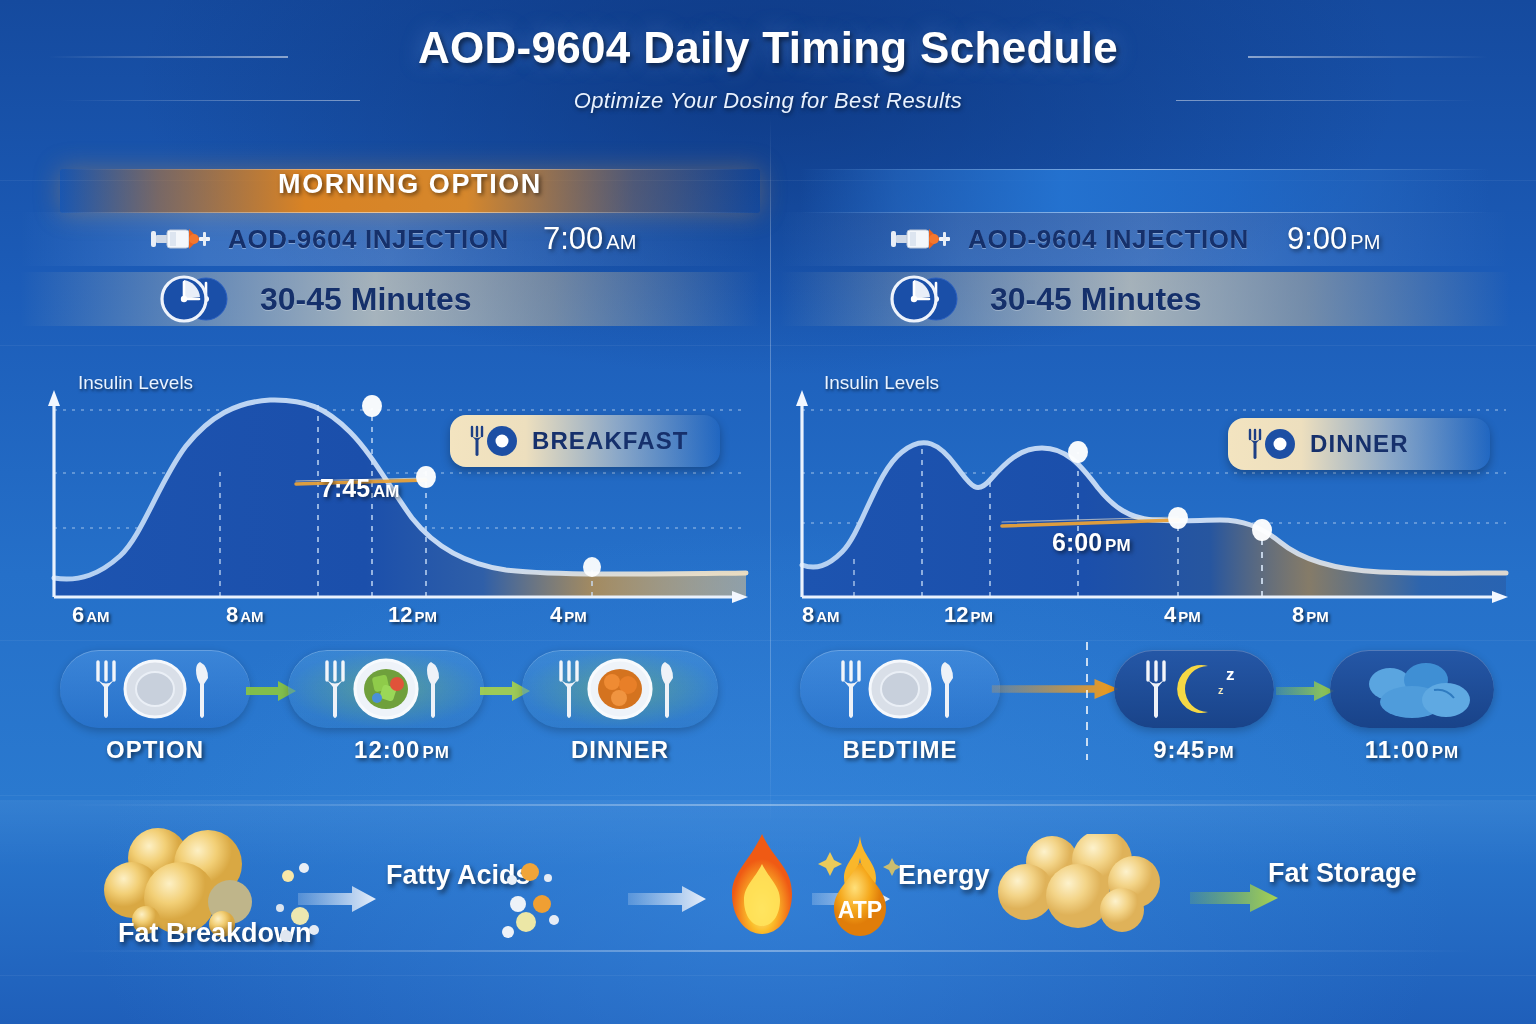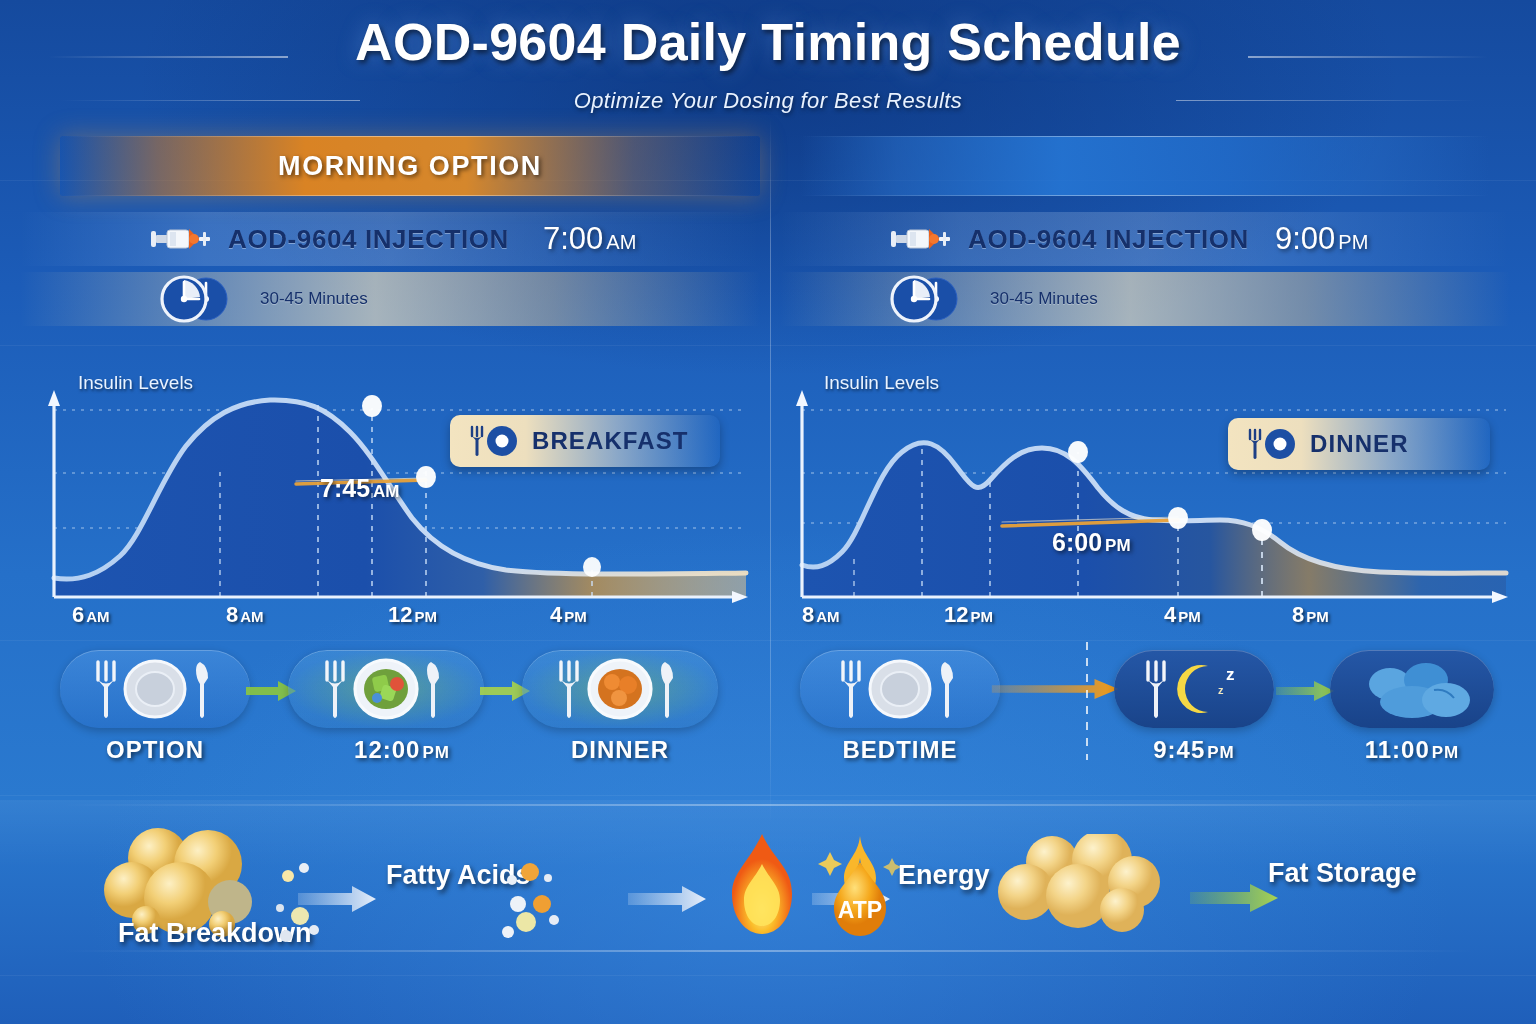--- a/index.html
+++ b/index.html
@@ -16,40 +16,40 @@
       radial-gradient(ellipse 900px 420px at 50% 8%, rgba(12,52,125,.75) 0%, rgba(12,52,125,0) 70%),
       linear-gradient(180deg,#154a9e 0%, #1c5cb8 28%, #2570c9 56%, #2a79cf 78%, #1f5fba 100%);
     overflow:hidden;
   }
   .scan{position:absolute;left:0;right:0;height:1px;background:rgba(255,255,255,.055);pointer-events:none;}
   .vdiv{position:absolute;top:118px;bottom:200px;left:770px;width:1px;
         background:linear-gradient(180deg,rgba(255,255,255,0) 0%,rgba(255,255,255,.28) 18%,rgba(255,255,255,.22) 80%,rgba(255,255,255,0) 100%);}
 
   
   .title{
-    position:absolute; top:12px; left:0; right:0; text-align:center;
-    font-size:52px; font-weight:bold; color:#ffffff; letter-spacing:.3px;
+    position:absolute; top:23px; left:0; right:0; text-align:center;
+    font-size:44px; font-weight:bold; color:#ffffff; letter-spacing:.3px;
     text-shadow:2px 3px 5px rgba(0,0,0,.55), 0 0 22px rgba(140,190,255,.35);
     font-family:"Liberation Sans", sans-serif;
   }
   .title-rule{position:absolute;top:56px;height:2px;width:240px;
       background:linear-gradient(90deg,rgba(255,255,255,0),rgba(255,255,255,.5));}
   .title-rule.l{left:48px;}
   .title-rule.r{right:48px;background:linear-gradient(270deg,rgba(255,255,255,0),rgba(255,255,255,.5));}
   .subtitle{
     position:absolute; top:88px; left:0; right:0; text-align:center;
     font-size:22px; font-style:italic; color:#e9f2ff; letter-spacing:.4px;
     text-shadow:1px 2px 4px rgba(0,0,0,.5);
   }
   .sub-rule{position:absolute;top:100px;height:1px;width:300px;background:linear-gradient(90deg,rgba(255,255,255,0),rgba(255,255,255,.45));}
   .sub-rule.l{left:60px;}
   .sub-rule.r{right:60px;background:linear-gradient(270deg,rgba(255,255,255,0),rgba(255,255,255,.45));}
 
   
-  .optbar{position:absolute;height:60px;display:flex;align-items:center;justify-content:center;}
+  .optbar{position:absolute;height:44px;display:flex;align-items:flex-start;justify-content:center;margin-top:33px;}
   .optbar .bg{position:absolute;inset:0;border-radius:3px;}
   .optbar.morning .bg{
     background:linear-gradient(90deg,rgba(30,95,185,0) 0%,rgba(196,118,42,.55) 14%,#d98324 35%,#d5872c 58%,rgba(150,110,80,.45) 82%,rgba(30,95,185,0) 100%);
     box-shadow:0 0 26px rgba(220,150,60,.35);
   }
   .optbar.evening .bg{
     background:linear-gradient(90deg,rgba(30,95,185,0) 0%,rgba(40,110,200,.55) 14%,rgba(38,120,215,.85) 38%,rgba(34,110,205,.8) 62%,rgba(40,110,200,.4) 84%,rgba(30,95,185,0) 100%);
   }
   .optbar .edge{position:absolute;left:0;right:0;height:1px;background:linear-gradient(90deg,rgba(255,255,255,0),rgba(255,255,255,.45),rgba(255,255,255,0));}
   .optbar .edge.t{top:0;} .optbar .edge.b{bottom:0;}
@@ -58,31 +58,31 @@
 
   
   .irow{position:absolute;height:54px;display:flex;align-items:center;}
   .irow .band{position:absolute;left:0;right:0;top:0;bottom:0;}
   .irow.inj .band{background:linear-gradient(90deg,rgba(255,255,255,0) 0%,rgba(205,228,255,.18) 25%,rgba(230,240,255,.20) 50%,rgba(200,225,255,.10) 75%,rgba(255,255,255,0) 100%);}
   .irow.dur .band{background:linear-gradient(90deg,rgba(255,255,255,0) 0%,rgba(245,225,180,.30) 22%,rgba(250,232,190,.62) 48%,rgba(235,205,150,.42) 72%,rgba(255,255,255,0) 100%);}
   .irow .inner{position:relative;display:flex;align-items:center;gap:14px;width:100%;padding-left:0;}
   .lbl-dark{font-size:26px;font-weight:bold;color:#15306b;letter-spacing:.6px;text-shadow:0 1px 0 rgba(255,255,255,.35);}
   .lbl-time{font-size:31px;font-weight:normal;color:#ffffff;text-shadow:2px 2px 4px rgba(0,0,0,.5);}
   .lbl-time .ap{font-size:20px;margin-left:3px;}
-  .lbl-dur{font-size:17px;font-weight:normal;color:#15306b;text-shadow:0 1px 0 rgba(255,255,255,.3);}
+  .lbl-dur{font-size:32px;font-weight:bold;color:#15306b;text-shadow:0 1px 0 rgba(255,255,255,.3);}
 
   .syringe{width:64px;height:26px;position:relative;flex:none;}
   .clocks{width:86px;height:48px;position:relative;flex:none;}
 
   
   .chart{position:absolute;}
   .axis-label{position:absolute;font-size:19px;color:#eaf3ff;text-shadow:1px 2px 3px rgba(0,0,0,.5);white-space:nowrap;}
   .tick{position:absolute;font-size:22px;font-weight:bold;color:#ffffff;text-shadow:2px 2px 3px rgba(0,0,0,.55);white-space:nowrap;}
   .tick .ap{font-size:15px;margin-left:2px;}
-  .cal-badge{position:absolute;height:52px;display:flex;align-items:center;gap:10px;padding:0 40px 0 16px;border-radius:10px;
+  .cal-badge{position:absolute;height:52px;display:flex;align-items:center;gap:10px;padding:0 40px 0 16px;border-radius:16px;
       background:linear-gradient(90deg,#f3e4c0 0%, #eddfbe 28%, rgba(225,220,205,.55) 62%, rgba(200,215,235,0) 100%);
       box-shadow:0 4px 10px rgba(0,0,0,.28);}
   .cal-badge span{font-size:24px;font-weight:bold;color:#16306c;letter-spacing:1.1px;}
   .moon-badge{position:absolute;height:46px;display:flex;align-items:center;gap:9px;padding:0 26px 0 14px;border-radius:23px;
       background:linear-gradient(90deg,rgba(28,78,160,.95) 0%,rgba(34,95,185,.92) 55%,rgba(40,110,200,.5) 100%);
       box-shadow:0 4px 10px rgba(0,0,0,.32), inset 0 1px 0 rgba(255,255,255,.22);}
   .moon-badge span{font-size:24px;font-weight:bold;color:#fff;text-shadow:1px 2px 3px rgba(0,0,0,.5);}
   .moon-badge .ap{font-size:18px;}
   .pt-label{position:absolute;font-size:25px;font-weight:bold;color:#fff;text-shadow:2px 2px 4px rgba(0,0,0,.6);white-space:nowrap;}
   .pt-label .ap{font-size:17px;margin-left:3px;}
@@ -172,21 +172,21 @@
           <rect x="6" y="9" width="12" height="8" rx="1" fill="#cfd8e6"></rect>
           <rect x="17" y="4" width="22" height="18" rx="3" fill="#f4f7fb" stroke="#b9c5d6" stroke-width="1"></rect>
           <rect x="20" y="6" width="6" height="14" fill="#dde5f0"></rect>
           <path d="M39 3 L49 13 L39 23 Z" fill="#e8621f"></path>
           <circle cx="44" cy="13" r="5" fill="#f4772d"></circle>
           <rect x="49" y="11" width="11" height="4" rx="1" fill="#f1f5fa"></rect>
           <rect x="53" y="6" width="3" height="14" rx="1" fill="#e6edf6"></rect>
         </svg>
       </span>
       <span class="lbl-dark">AOD-9604 INJECTION</span>
-      <span class="lbl-time" style="margin-left:12px"><span>9:00</span><span class="ap">PM</span></span>
+      <span class="lbl-time" style="margin-left:24px"><span>9:00</span><span class="ap">PM</span></span>
     </div>
   </div>
 
   <div class="irow dur" style="left:20px;top:272px;width:740px">
     <div class="band"></div>
     <div class="inner" style="padding-left:140px">
       <span class="clocks">
         <svg viewBox="0 0 86 48" width="86" height="48">
           <circle cx="46" cy="24" r="21" fill="#1a4fa8" stroke="#2a5fc0" stroke-width="1"></circle>
           <line x1="46" y1="24" x2="46" y2="8" stroke="#fff" stroke-width="2.6" stroke-linecap="round"></line>

